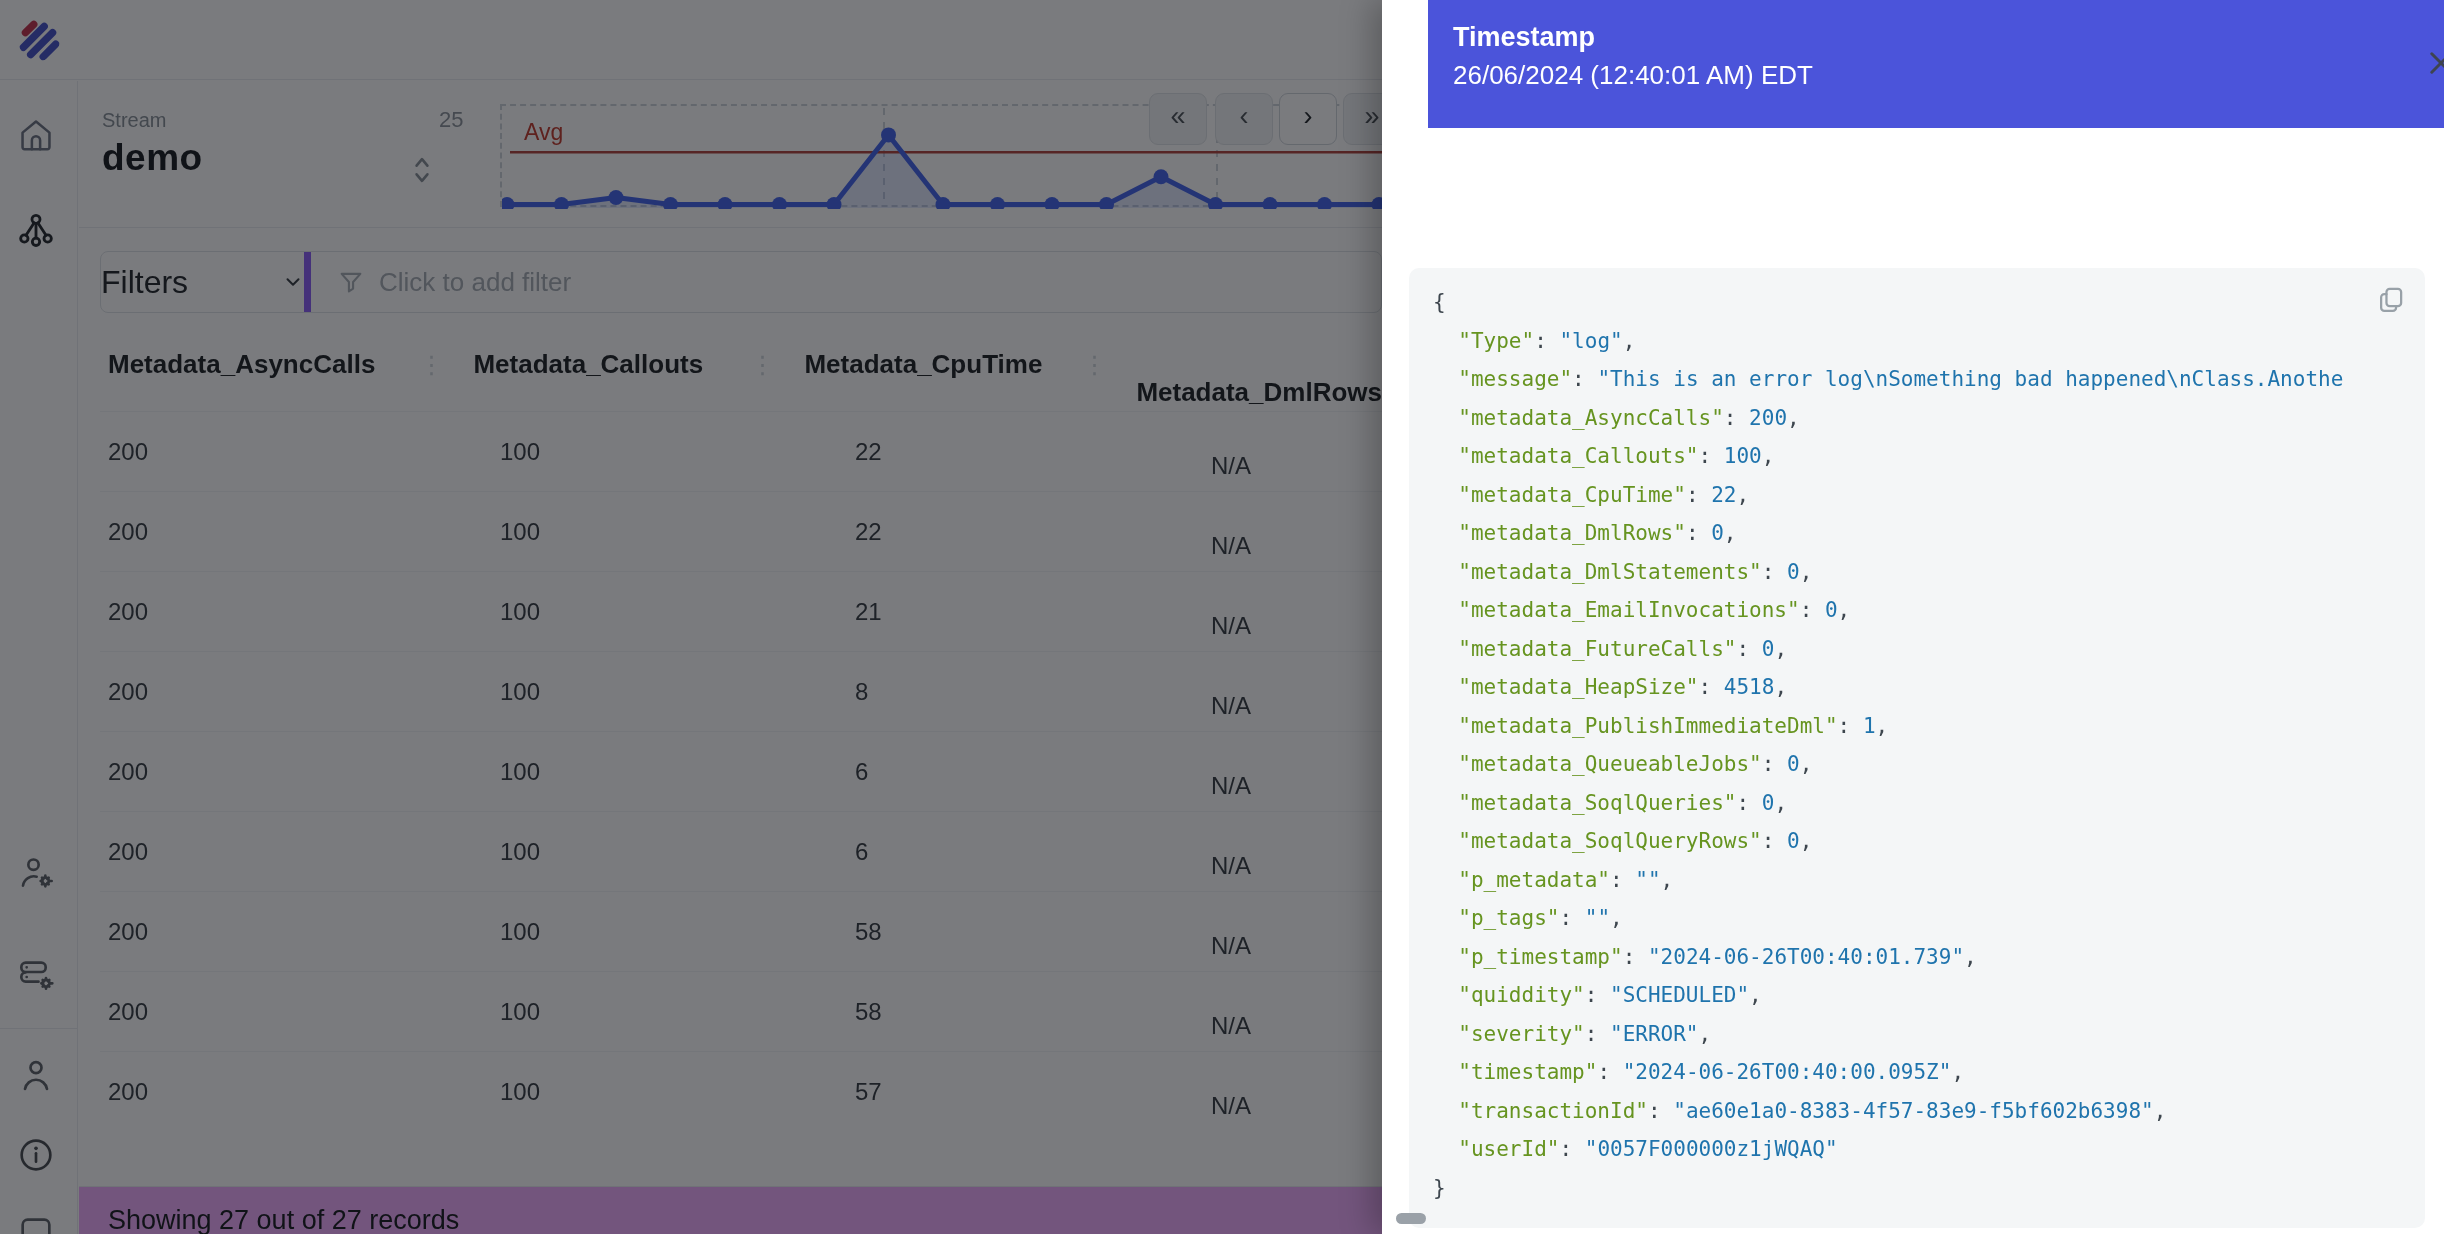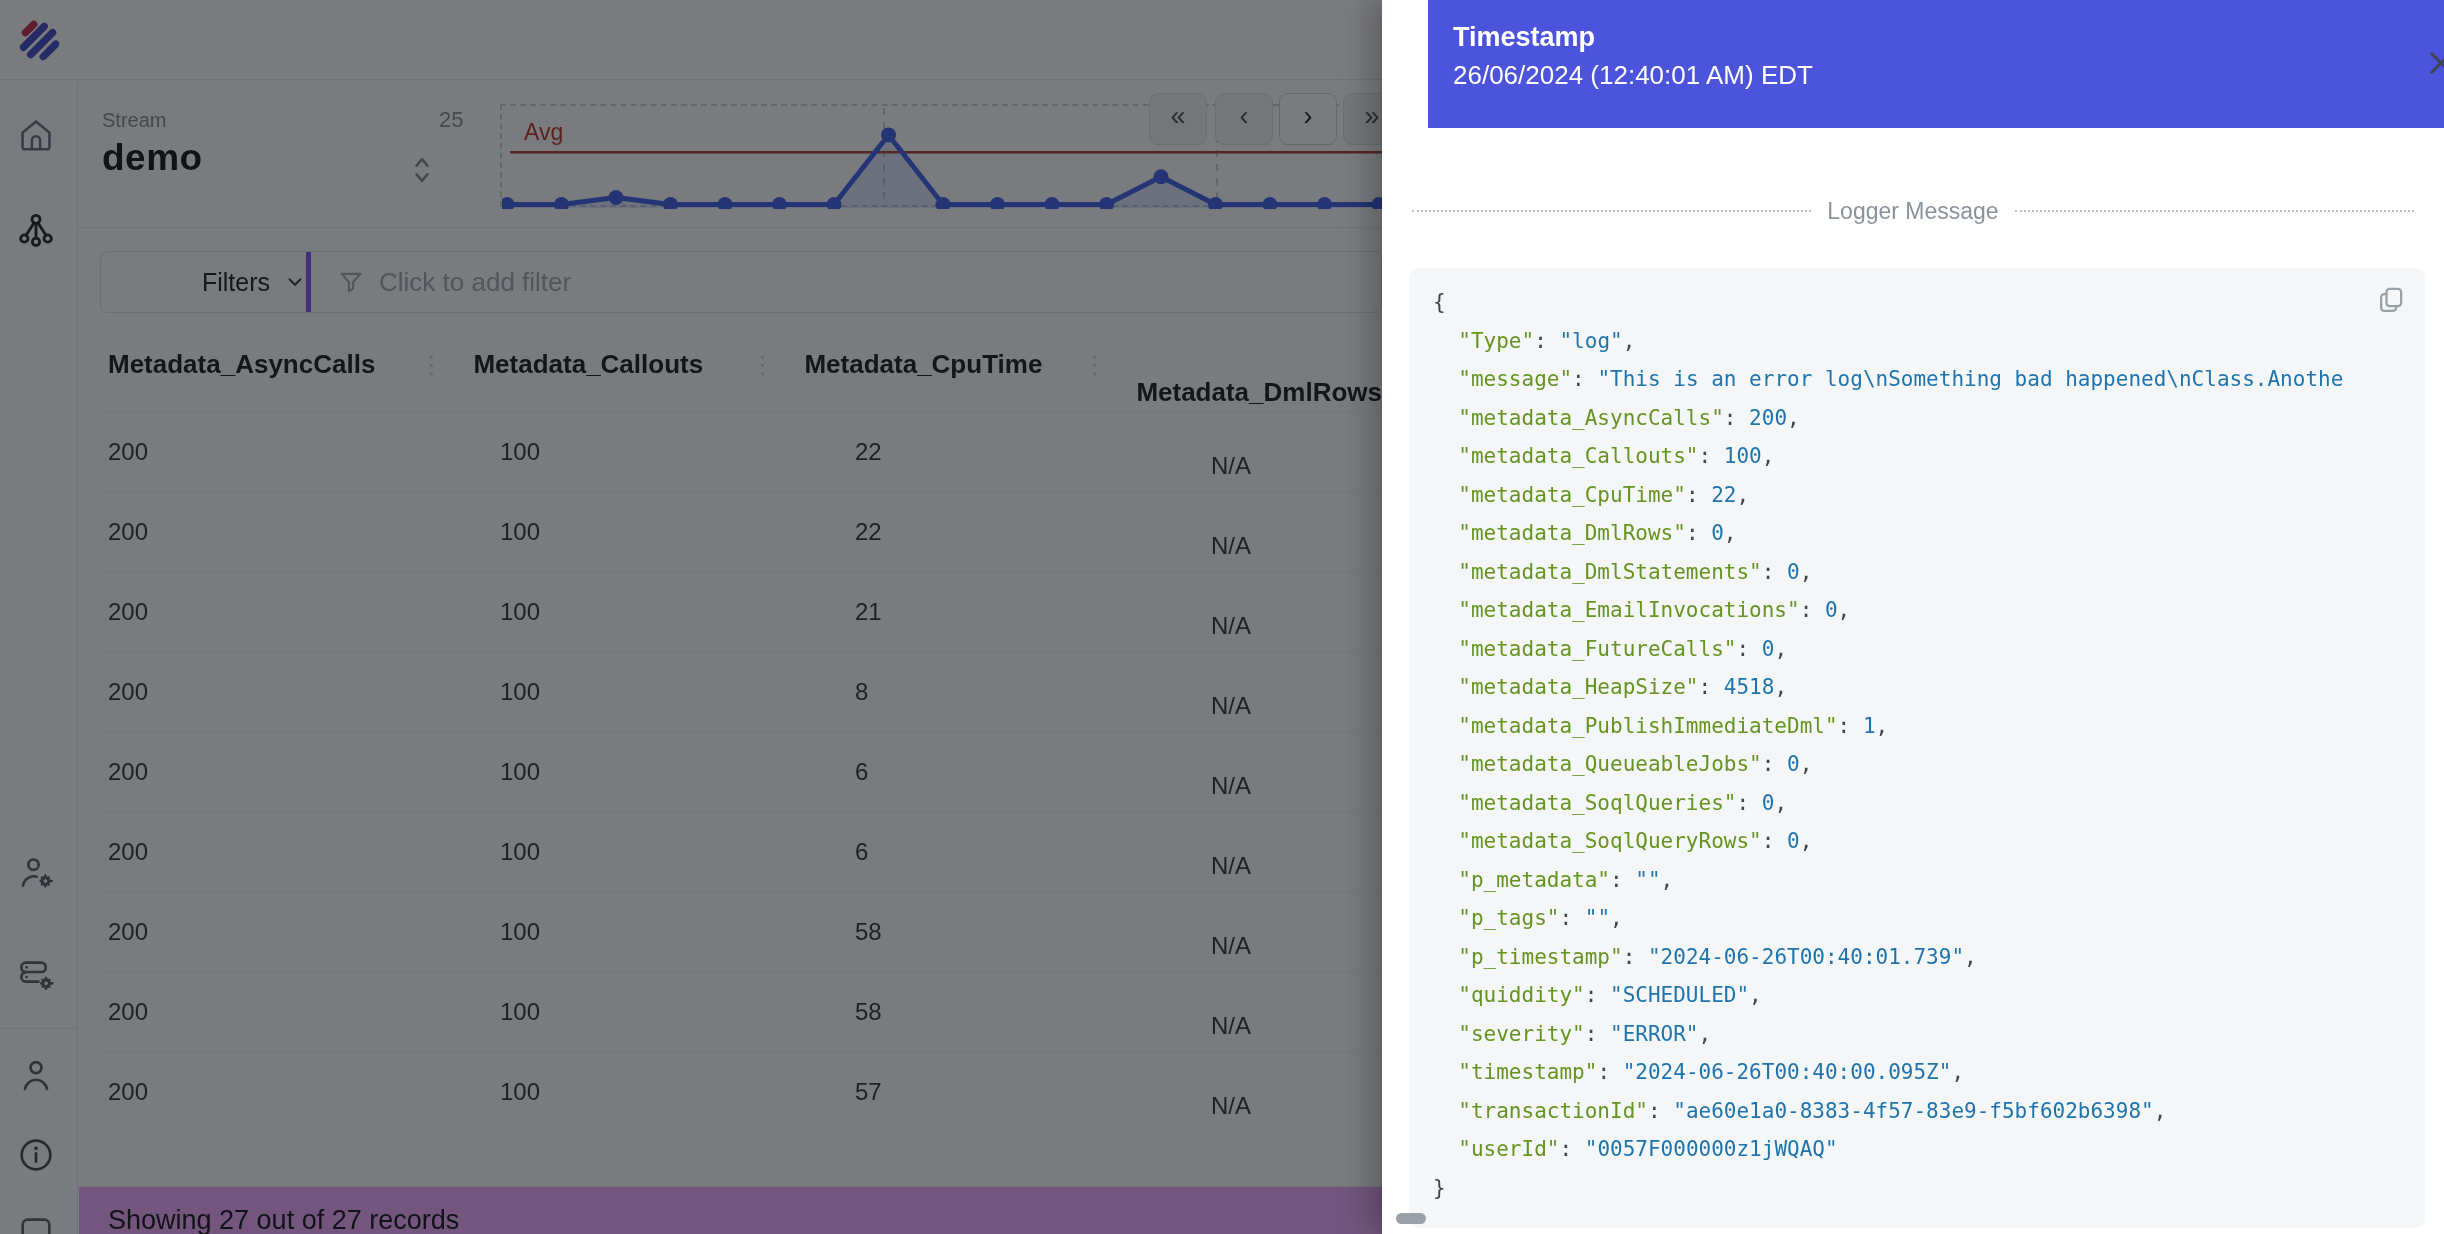--- a/index.html
+++ b/index.html
@@ -23,21 +23,21 @@
   .stream-label { position:absolute; left:23px; top:28px; font-size:20px; color:#868e96; }
   .stream-value { position:absolute; left:23px; top:56px; font-size:37px; font-weight:bold; color:#16191d; letter-spacing:0.5px; }
   .stream-chevrons { position:absolute; left:330px; top:72px; color:#868e96; }
 
   .chart-ylabel { position:absolute; left:360px; top:26px; font-size:22px; color:#8a9199; }
   .chart-box { position:absolute; left:421px; top:23px; width:1000px; height:103px; border:2px dashed #cdd3d9; border-right:none; }
   .chart-box svg { position:absolute; left:0; top:0; }
 
   
   .filters-bar { position:absolute; left:21px; top:170px; width:1282px; height:62px; border:1px solid #dee2e6; border-radius:8px; background:#fff; display:flex; align-items:center; }
-  .filters-btn { width:210px; height:100%; display:flex; align-items:center; justify-content:flex-end; gap:14px; border-right:5px solid #8b5cf6; font-size:25px; color:#212529; }
+  .filters-btn { width:210px; height:100%; display:flex; align-items:center; justify-content:space-between; gap:14px; border-right:7px solid #8b5cf6; font-size:32px; color:#212529; }
   .filters-input { flex:1; height:100%; display:flex; align-items:center; gap:14px; padding-left:26px; font-size:26px; color:#a6adb4; }
 
   
   .log-table { position:absolute; left:21px; top:268px; width:1282px; }
   .thead { display:flex; height:62px; align-items:flex-start; }
   .th { display:flex; align-items:center; justify-content:space-between; font-size:26px; font-weight:bold; color:#1b1f23; padding-left:8px; }
   .th .dots { color:#ced4da; font-size:24px; margin-right:22px; font-weight:normal; }
   .tr { display:flex; height:80px; align-items:center; border-top:1px solid #f1f3f5; }
   .td { font-size:24px; color:#343a40; padding-left:8px; }
   .c1 { width:392px; } .c2 { width:355px; } .c3 { width:356px; } .c4 { flex:1;margin-top:28px; }
@@ -293,23 +293,20 @@
       <div class="drawer-title">Timestamp</div>
       <div class="drawer-subtitle">26/06/2024 (12:40:01 AM) EDT</div>
       <div class="drawer-close">
         <svg width="34" height="34" viewBox="0 0 24 24" fill="none" stroke="#3e4450" stroke-width="2.1" stroke-linecap="round">
           <path d="M5.5 5.5 L18.5 18.5"></path>
             <path d="M18.5 5.5 L5.5 18.5"></path>
         </svg>
       </div>
     </div>
 
-    <div class="section-divider">
-      <span>Logger Message</span>
-    </div>
 
     <div class="code-block">
       <pre><div><span class="tok-p">{</span></div><div><span class="tok-k">  "Type"</span><span class="tok-p">: </span><span class="tok-s">"log"</span><span class="tok-p">,</span></div><div><span class="tok-k">  "message"</span><span class="tok-p">: </span><span class="tok-s">"This is an error log\nSomething bad happened\nClass.Anothe</span></div><div><span class="tok-k">  "metadata_AsyncCalls"</span><span class="tok-p">: </span><span class="tok-n">200</span><span class="tok-p">,</span></div><div><span class="tok-k">  "metadata_Callouts"</span><span class="tok-p">: </span><span class="tok-n">100</span><span class="tok-p">,</span></div><div><span class="tok-k">  "metadata_CpuTime"</span><span class="tok-p">: </span><span class="tok-n">22</span><span class="tok-p">,</span></div><div><span class="tok-k">  "metadata_DmlRows"</span><span class="tok-p">: </span><span class="tok-n">0</span><span class="tok-p">,</span></div><div><span class="tok-k">  "metadata_DmlStatements"</span><span class="tok-p">: </span><span class="tok-n">0</span><span class="tok-p">,</span></div><div><span class="tok-k">  "metadata_EmailInvocations"</span><span class="tok-p">: </span><span class="tok-n">0</span><span class="tok-p">,</span></div><div><span class="tok-k">  "metadata_FutureCalls"</span><span class="tok-p">: </span><span class="tok-n">0</span><span class="tok-p">,</span></div><div><span class="tok-k">  "metadata_HeapSize"</span><span class="tok-p">: </span><span class="tok-n">4518</span><span class="tok-p">,</span></div><div><span class="tok-k">  "metadata_PublishImmediateDml"</span><span class="tok-p">: </span><span class="tok-n">1</span><span class="tok-p">,</span></div><div><span class="tok-k">  "metadata_QueueableJobs"</span><span class="tok-p">: </span><span class="tok-n">0</span><span class="tok-p">,</span></div><div><span class="tok-k">  "metadata_SoqlQueries"</span><span class="tok-p">: </span><span class="tok-n">0</span><span class="tok-p">,</span></div><div><span class="tok-k">  "metadata_SoqlQueryRows"</span><span class="tok-p">: </span><span class="tok-n">0</span><span class="tok-p">,</span></div><div><span class="tok-k">  "p_metadata"</span><span class="tok-p">: </span><span class="tok-s">""</span><span class="tok-p">,</span></div><div><span class="tok-k">  "p_tags"</span><span class="tok-p">: </span><span class="tok-s">""</span><span class="tok-p">,</span></div><div><span class="tok-k">  "p_timestamp"</span><span class="tok-p">: </span><span class="tok-s">"2024-06-26T00:40:01.739"</span><span class="tok-p">,</span></div><div><span class="tok-k">  "quiddity"</span><span class="tok-p">: </span><span class="tok-s">"SCHEDULED"</span><span class="tok-p">,</span></div><div><span class="tok-k">  "severity"</span><span class="tok-p">: </span><span class="tok-s">"ERROR"</span><span class="tok-p">,</span></div><div><span class="tok-k">  "timestamp"</span><span class="tok-p">: </span><span class="tok-s">"2024-06-26T00:40:00.095Z"</span><span class="tok-p">,</span></div><div><span class="tok-k">  "transactionId"</span><span class="tok-p">: </span><span class="tok-s">"ae60e1a0-8383-4f57-83e9-f5bf602b6398"</span><span class="tok-p">,</span></div><div><span class="tok-k">  "userId"</span><span class="tok-p">: </span><span class="tok-s">"0057F000000z1jWQAQ"</span></div><div><span class="tok-p">}</span></div></pre>
       <div class="copy-btn">
         <svg width="32" height="32" viewBox="0 0 24 24" fill="none" stroke="#98a1a8" stroke-width="1.7" stroke-linecap="round" stroke-linejoin="round">
           <rect x="8.6" y="3.6" width="11" height="13" rx="2.4"></rect>
           <path d="M15.8 16.6 v1.2 a2.4 2.4 0 0 1 -2.4 2.4 H7 a2.4 2.4 0 0 1 -2.4 -2.4 V10 A2.4 2.4 0 0 1 7 7.6 h1.6"></path>
         </svg>
       </div>
     </div>

